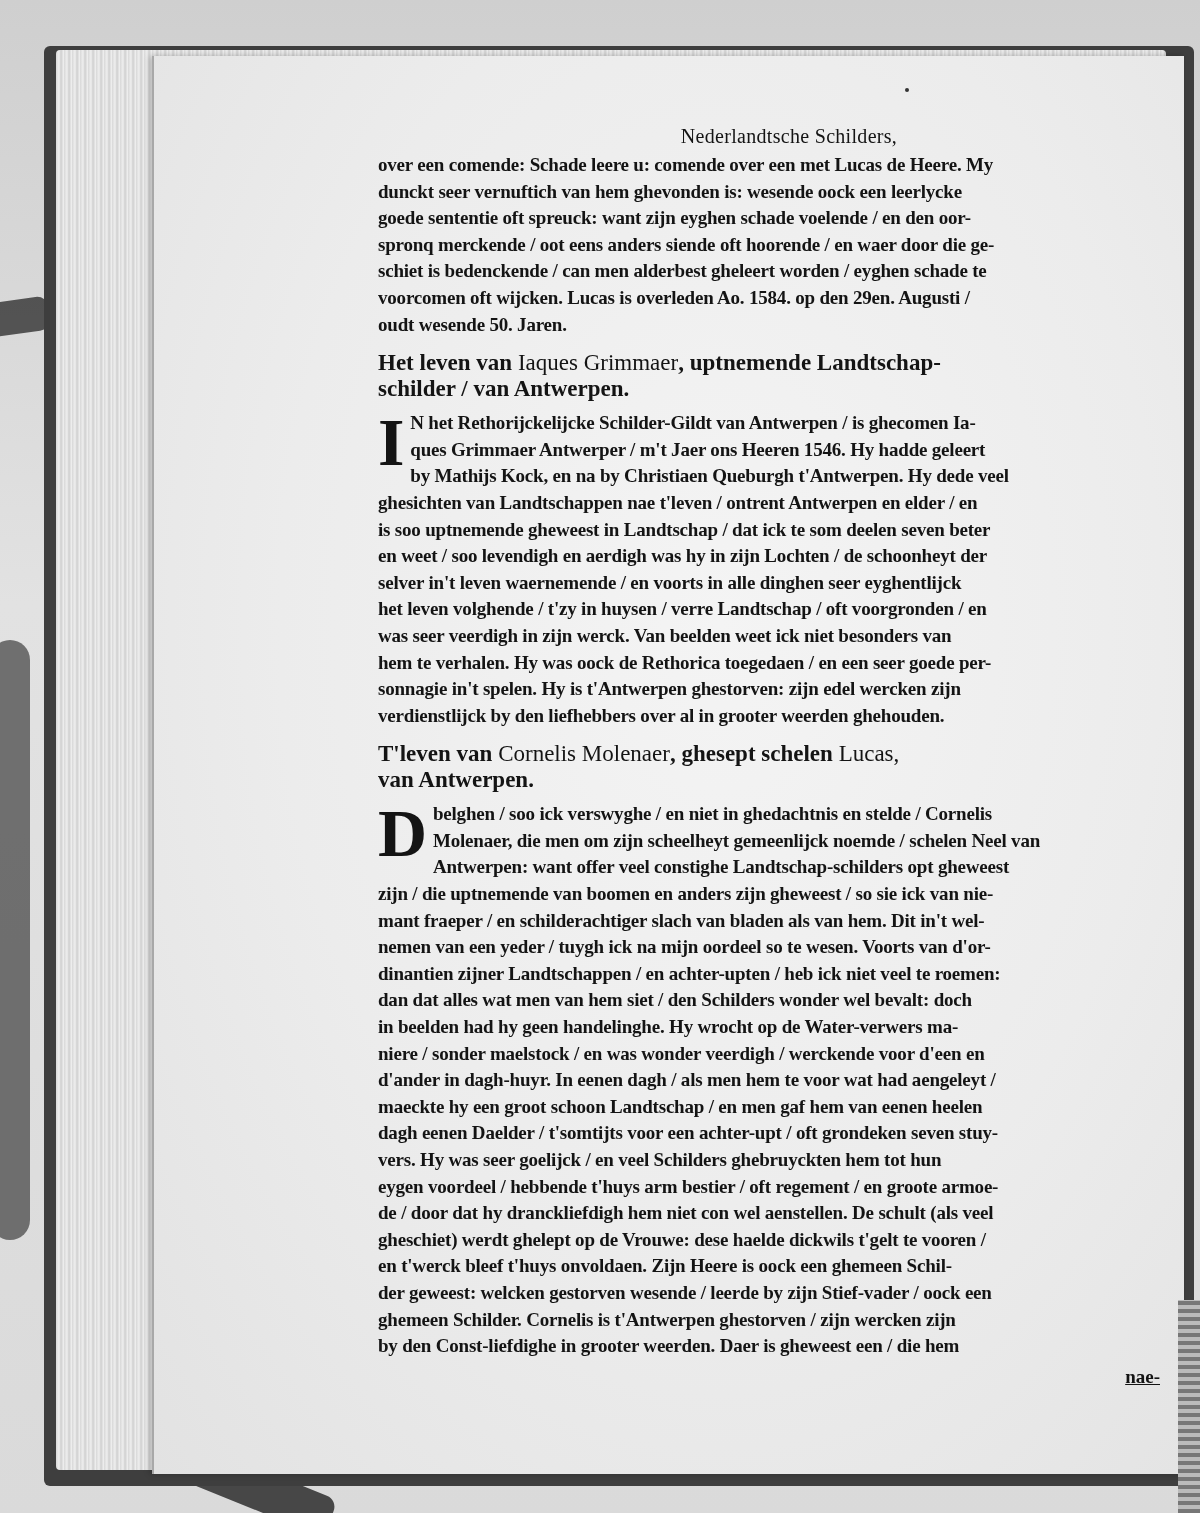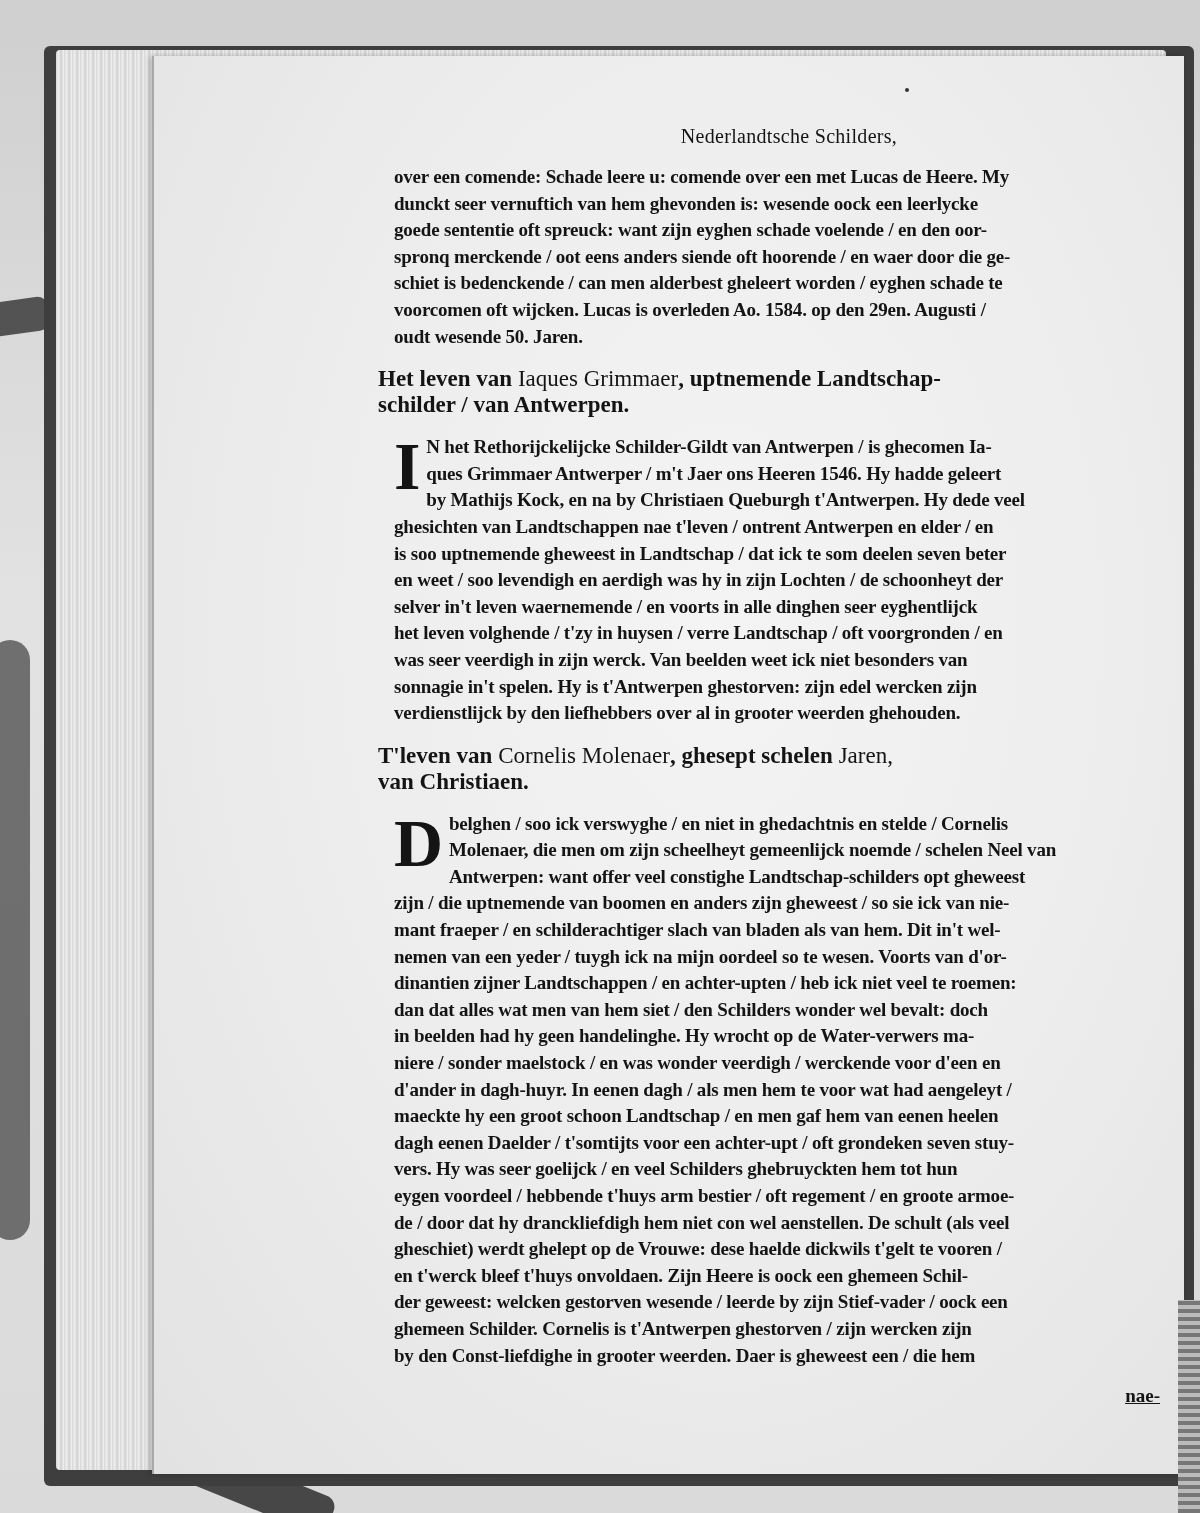--- a/index.html
+++ b/index.html
@@ -39,21 +39,21 @@
   }
   .text-block {
     position: absolute; left: 378px; top: 125px; width: 782px;
     color: #141414;
   }
   .running-head {
     text-align: center; font-size: 20px; letter-spacing: .3px; margin: 0 0 4px 40px;
   }
   .para {
     font-size: 19px; line-height: 26.6px; font-weight: bold;
-    text-align: justify; margin: 16px;
+    text-align: justify; margin: 0;
     letter-spacing: -.2px;
   }
   .heading {
     font-size: 23px; font-weight: bold; line-height: 26px;
     margin: 12px 0 8px 0;
   }
   .heading .roman { font-weight: normal; }
   .dropcap {
     float: left; font-size: 68px; line-height: 56px; font-weight: bold;
     margin: 4px 6px 0 0; font-family: "Liberation Serif", serif;
@@ -98,29 +98,30 @@
     <span class="dropcap">I</span>
     <div>N het Rethorijckelijcke Schilder-Gildt van Antwerpen / is ghecomen Ia-</div>
     <div>ques Grimmaer Antwerper / m't Jaer ons Heeren 1546. Hy hadde geleert</div>
     <div>by Mathijs Kock, en na by Christiaen Queburgh t'Antwerpen. Hy dede veel</div>
     <div>ghesichten van Landtschappen nae t'leven / ontrent Antwerpen en elder / en</div>
     <div>is soo uptnemende gheweest in Landtschap / dat ick te som deelen seven beter</div>
     <div>en weet / soo levendigh en aerdigh was hy in zijn Lochten / de schoonheyt der</div>
     <div>selver in't leven waernemende / en voorts in alle dinghen seer eyghentlijck</div>
     <div>het leven volghende / t'zy in huysen / verre Landtschap / oft voorgronden / en</div>
     <div>was seer veerdigh in zijn werck. Van beelden weet ick niet besonders van</div>
+    <div>hem te verhalen. Hy was oock de Rethorica toegedaen / en een seer goede per-</div>
     <div>sonnagie in't spelen. Hy is t'Antwerpen ghestorven: zijn edel wercken zijn</div>
     <div>verdienstlijck by den liefhebbers over al in grooter weerden ghehouden.</div>
   </div>
 
   <div class="heading">
     <span>T'leven van</span>
     <span class="roman">Cornelis Molenaer</span><span>, ghesept schelen</span>
-    <span class="roman">Jaren,</span><br>
-    <span>van Christiaen.</span>
+    <span class="roman">Lucas,</span><br>
+    <span>van Antwerpen.</span>
   </div>
 
   <div class="para">
     <span class="dropcap">D</span>
     <div>belghen / soo ick verswyghe / en niet in ghedachtnis en stelde / Cornelis</div>
     <div>Molenaer, die men om zijn scheelheyt gemeenlijck noemde / schelen Neel van</div>
     <div>Antwerpen: want offer veel constighe Landtschap-schilders opt gheweest</div>
     <div>zijn / die uptnemende van boomen en anders zijn gheweest / so sie ick van nie-</div>
     <div>mant fraeper / en schilderachtiger slach van bladen als van hem. Dit in't wel-</div>
     <div>nemen van een yeder / tuygh ick na mijn oordeel so te wesen. Voorts van d'or-</div>

